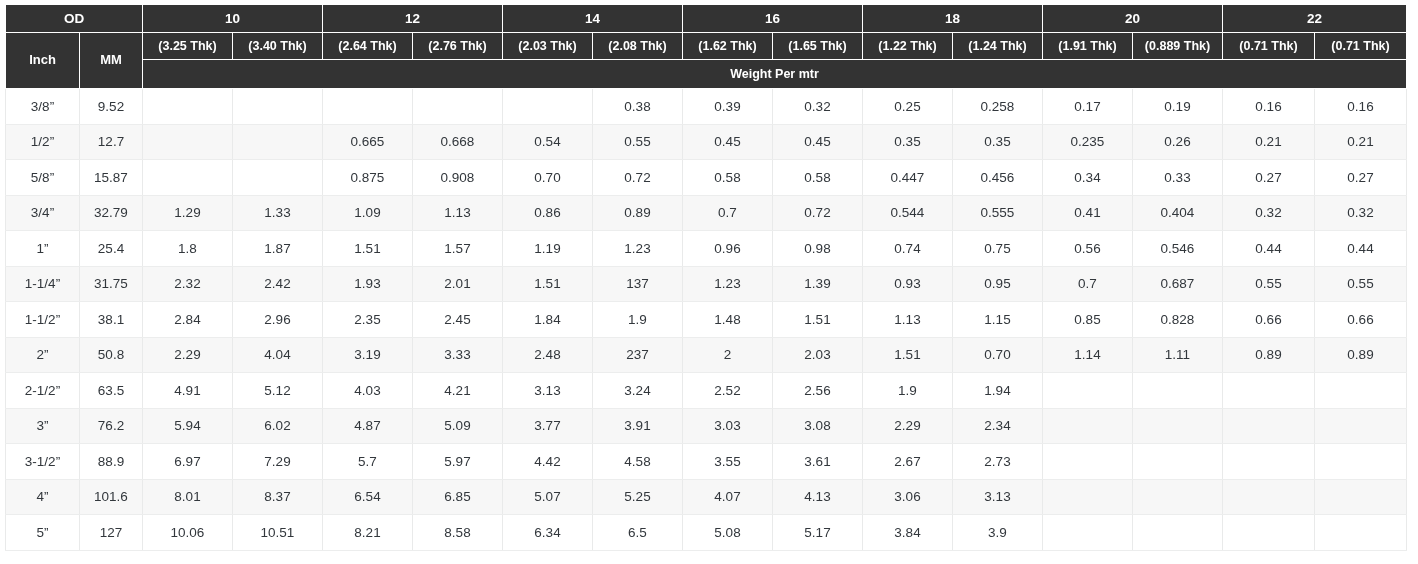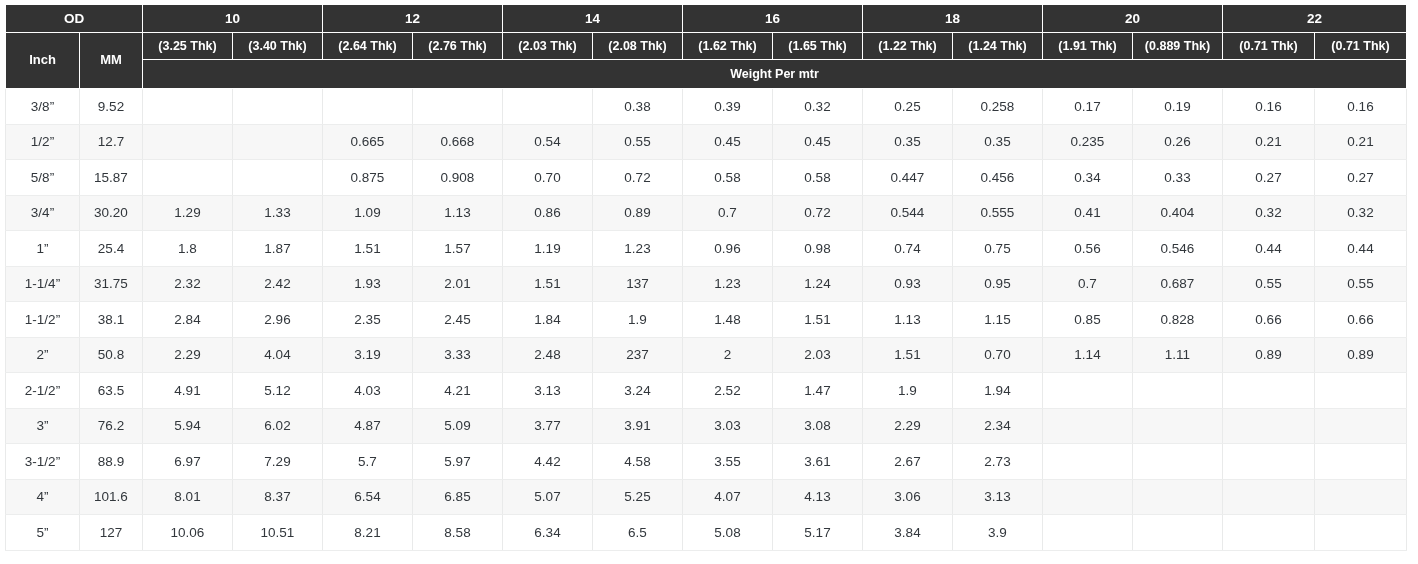--- a/index.html
+++ b/index.html
@@ -177,21 +177,21 @@
           <td>0.58</td>
           <td>0.447</td>
           <td>0.456</td>
           <td>0.34</td>
           <td>0.33</td>
           <td>0.27</td>
           <td>0.27</td>
         </tr>
         <tr class="alt">
           <td>3/4”</td>
-          <td>30.20</td>
+          <td>32.79</td>
           <td>1.29</td>
           <td>1.33</td>
           <td>1.09</td>
           <td>1.13</td>
           <td>0.86</td>
           <td>0.89</td>
           <td>0.7</td>
           <td>0.72</td>
           <td>0.544</td>
           <td>0.555</td>
@@ -221,21 +221,21 @@
         <tr class="alt">
           <td>1-1/4”</td>
           <td>31.75</td>
           <td>2.32</td>
           <td>2.42</td>
           <td>1.93</td>
           <td>2.01</td>
           <td>1.51</td>
           <td>137</td>
           <td>1.23</td>
-          <td>1.24</td>
+          <td>1.39</td>
           <td>0.93</td>
           <td>0.95</td>
           <td>0.7</td>
           <td>0.687</td>
           <td>0.55</td>
           <td>0.55</td>
         </tr>
         <tr>
           <td>1-1/2”</td>
           <td>38.1</td>
@@ -275,21 +275,21 @@
         <tr>
           <td>2-1/2”</td>
           <td>63.5</td>
           <td>4.91</td>
           <td>5.12</td>
           <td>4.03</td>
           <td>4.21</td>
           <td>3.13</td>
           <td>3.24</td>
           <td>2.52</td>
-          <td>1.47</td>
+          <td>2.56</td>
           <td>1.9</td>
           <td>1.94</td>
           <td class="empty"></td>
           <td class="empty"></td>
           <td class="empty"></td>
           <td class="empty"></td>
         </tr>
         <tr class="alt">
           <td>3”</td>
           <td>76.2</td>

